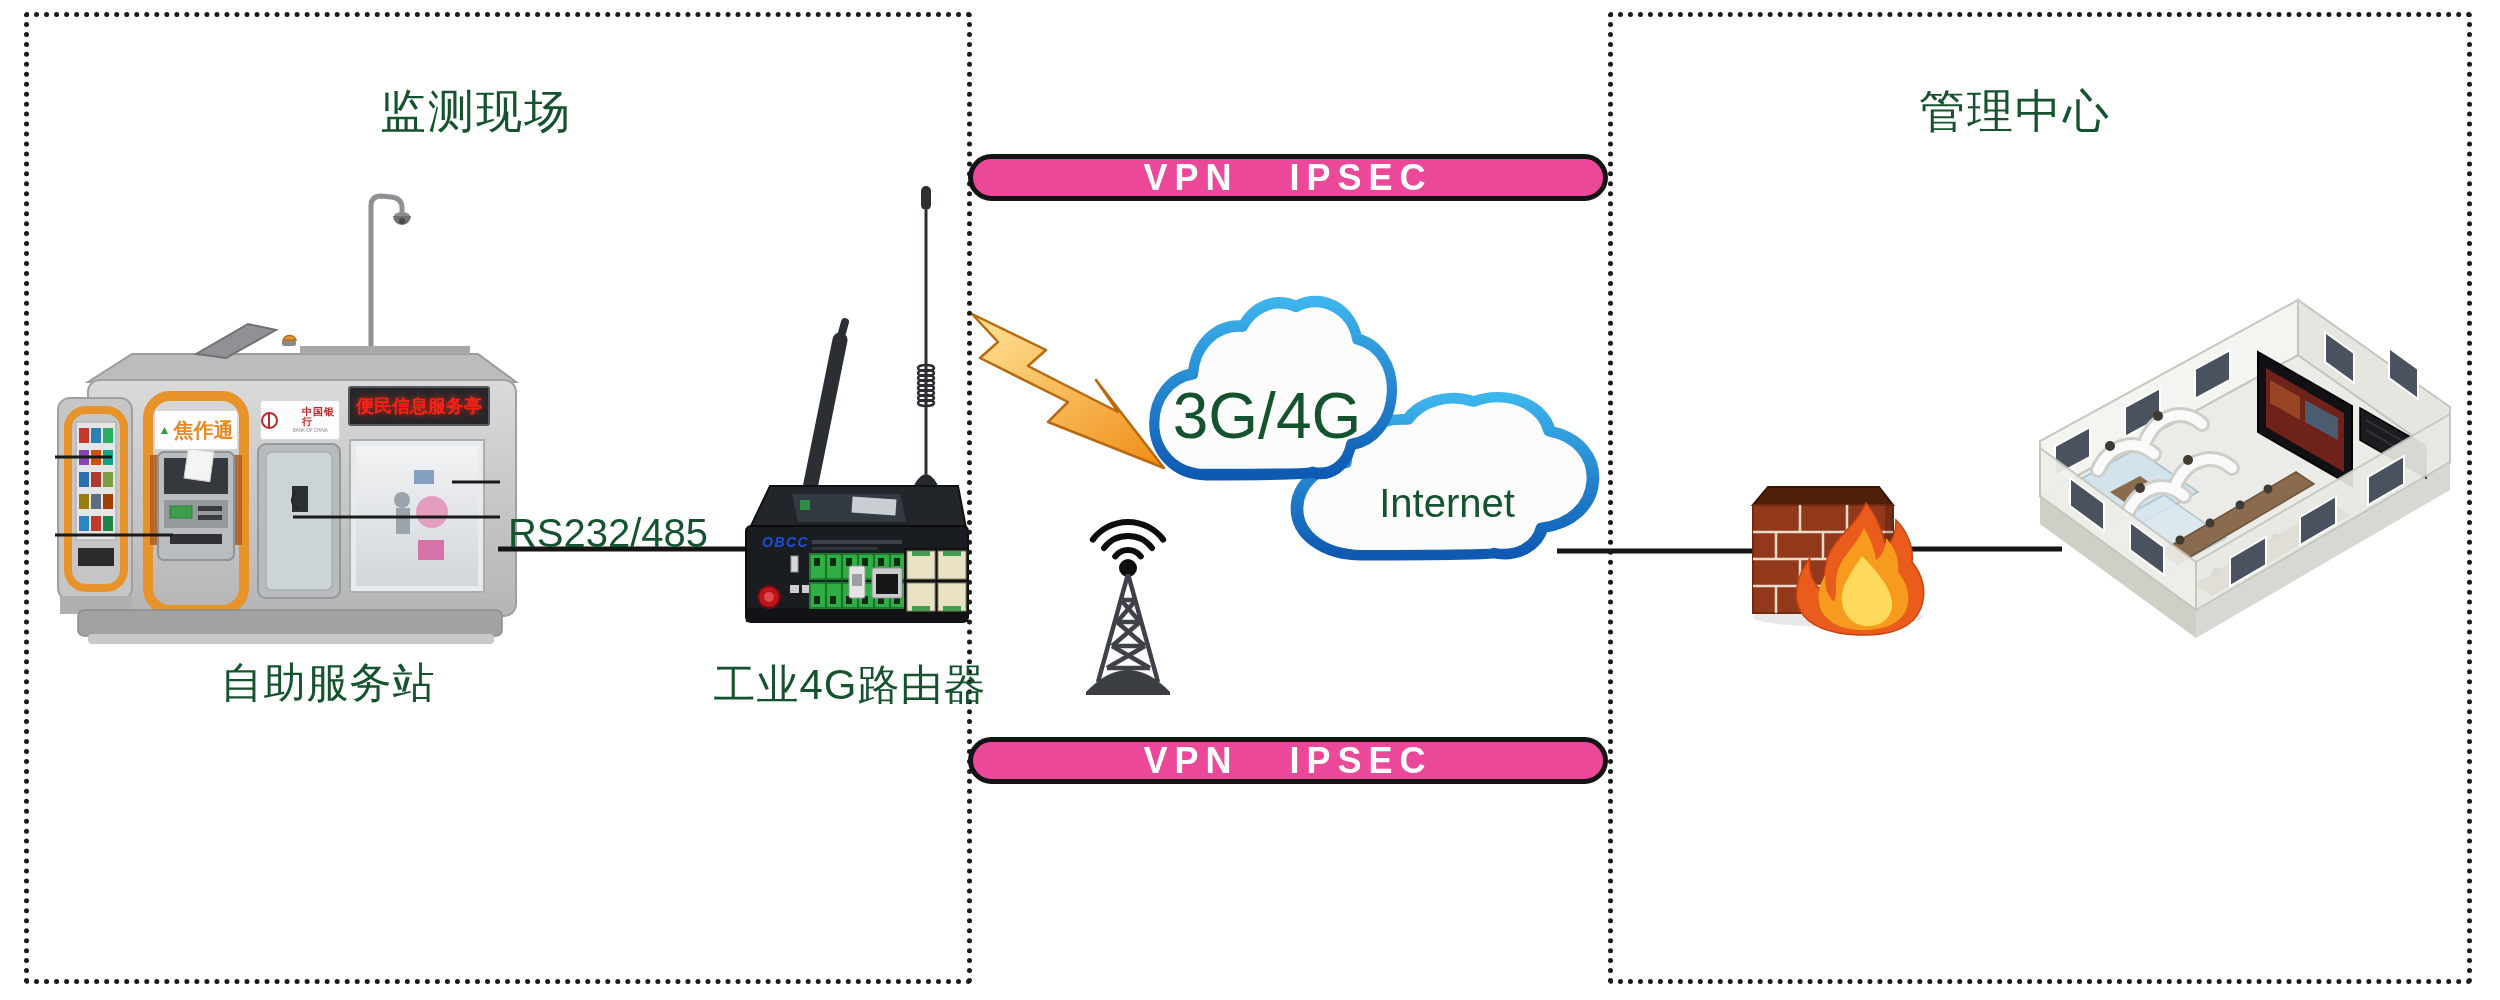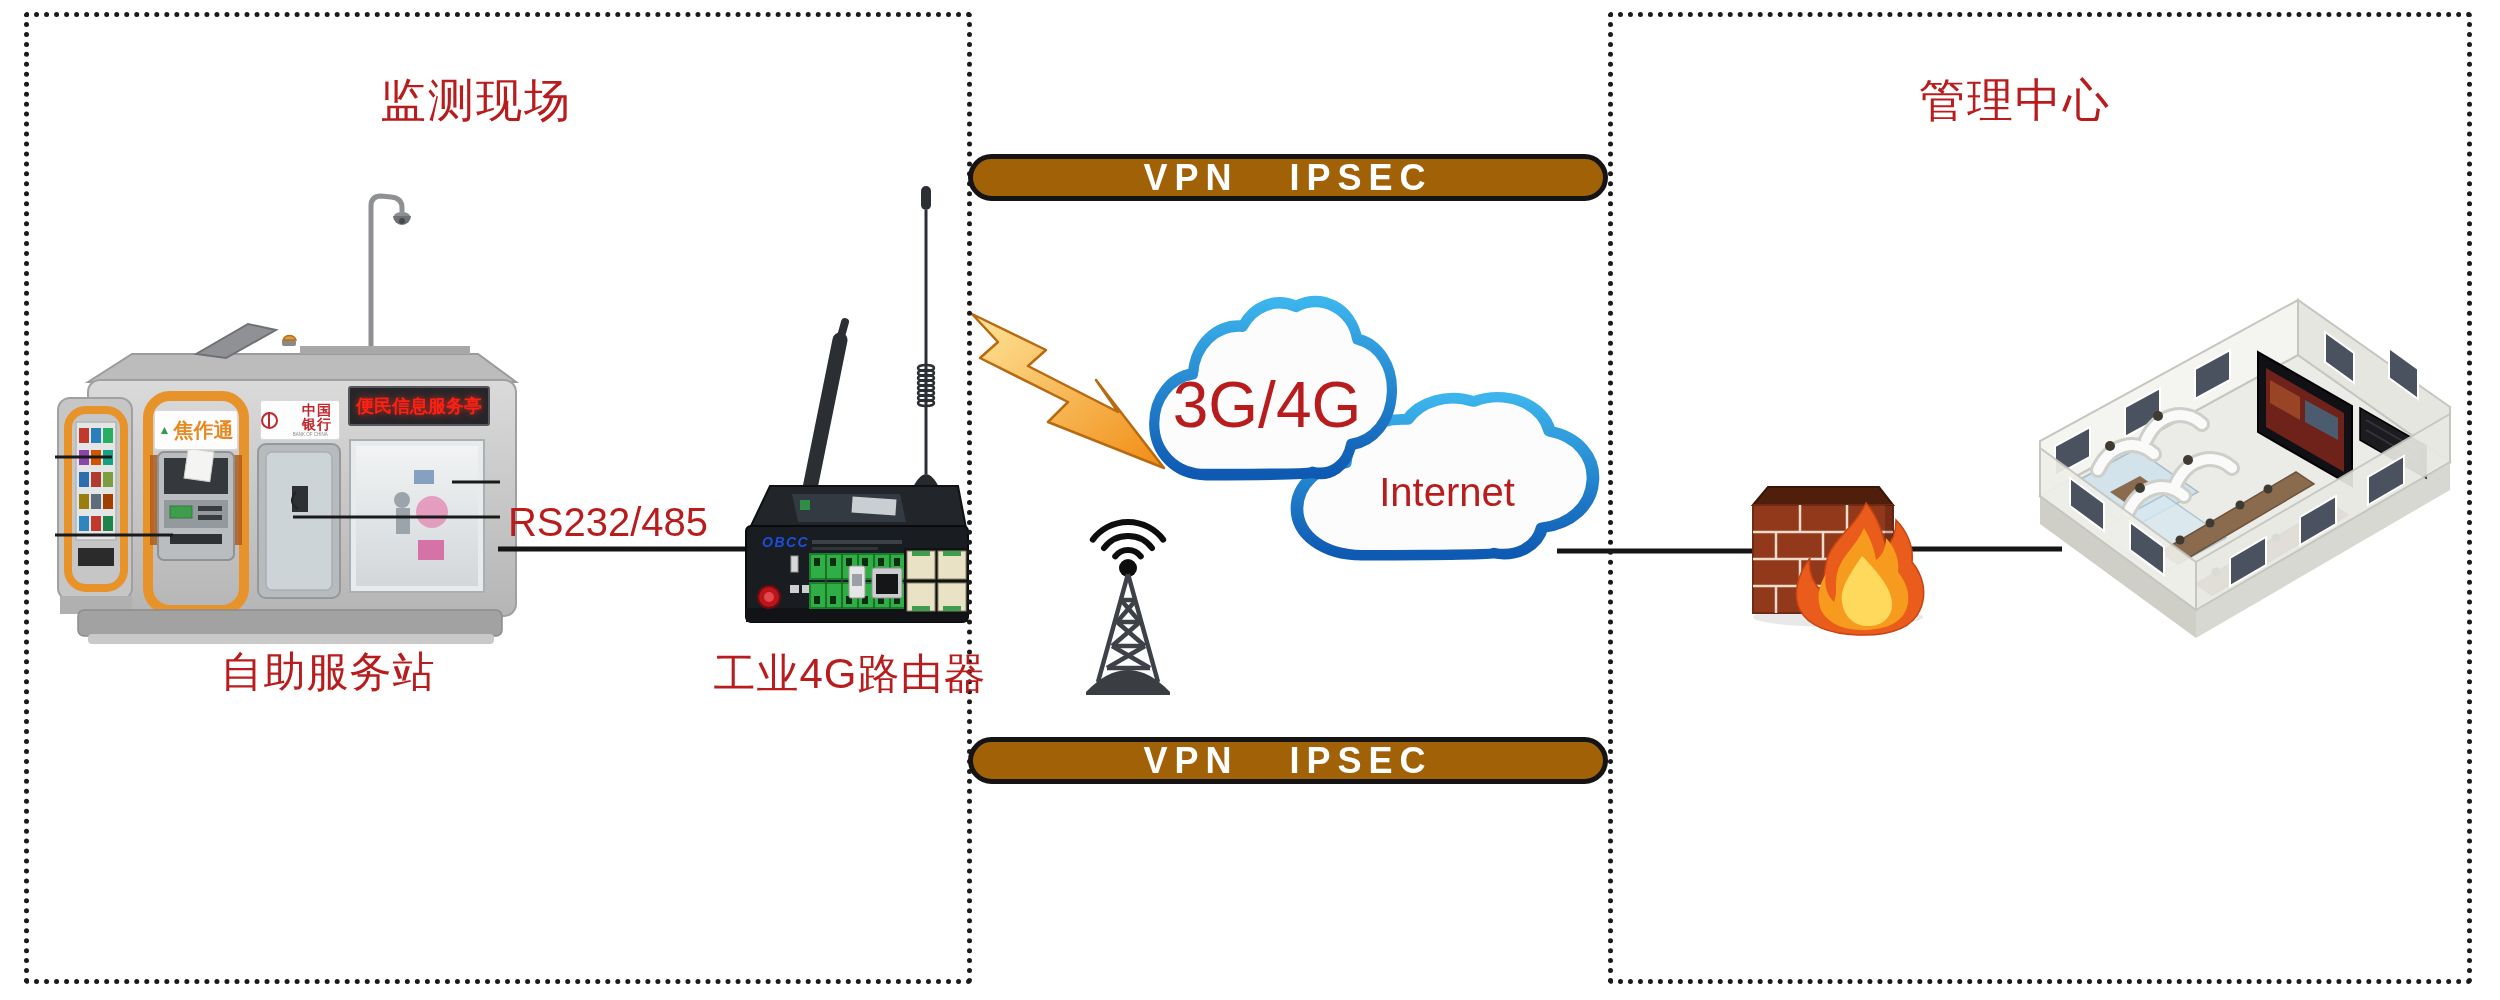--- a/index.html
+++ b/index.html
@@ -2,40 +2,40 @@
 <html><head>
 <meta charset="utf-8">
 <style>
   html,body{margin:0;padding:0;background:#fff;}
   .stage{position:relative;width:2500px;height:1000px;background:#ffffff;overflow:hidden;
          font-family:"Liberation Sans","DejaVu Sans",sans-serif;color:#151515;}
   svg{position:absolute;left:0;top:0;}
   .zone{position:absolute;border:5px dotted #1a1a1a;border-radius:4px;box-sizing:border-box;background:transparent;}
   .zone-left{left:24px;top:12px;width:948px;height:972px;}
   .zone-right{left:1608px;top:12px;width:864px;height:972px;}
-  .lbl{position:absolute;text-align:center;color:#b91c1c;}
+  .lbl{position:absolute;text-align:center;color:#14532d;margin-top:11px;}
   .title{font-size:46px;font-weight:500;letter-spacing:2px;}
   .devlabel{font-size:42px;font-weight:500;letter-spacing:1px;}
   .cloudtext{font-weight:500;}
-  .vpnbar{position:absolute;left:968px;width:640px;height:47px;background:#a16207;
+  .vpnbar{position:absolute;left:968px;width:640px;height:47px;background:#ec4899;
           border:5px solid #141414;border-radius:24px;box-sizing:border-box;
           display:flex;align-items:center;justify-content:center;
           color:#ffffff;font-size:36px;font-weight:600;letter-spacing:7px;white-space:pre;}
   .serial{font-size:40px;font-weight:500;}
   .sign{position:absolute;box-sizing:border-box;display:flex;align-items:center;justify-content:center;}
   .sign-jzt{left:154px;top:410px;width:84px;height:40px;background:#fdfdfd;border:1px solid #d8d8d8;
             border-radius:3px;font-size:20px;font-weight:bold;color:#e8891f;gap:3px;}
   .jzt-logo{color:#2f9e46;font-size:12px;}
   .jzt-logo::before{content:"▲";}
   .sign-boc{left:260px;top:400px;width:80px;height:40px;background:#fdfdfd;border:1px solid #d8d8d8;
             border-radius:3px;gap:4px;}
   .boc-logo{width:13px;height:13px;border:2px solid #c0272d;border-radius:50%;position:relative;flex:0 0 auto;}
   .boc-logo::before{content:"";position:absolute;left:4.5px;top:-2px;width:2px;height:15px;background:#c0272d;}
   .boc-texts{display:flex;flex-direction:column;align-items:center;line-height:1;}
-  .boc-cn{font-size:14px;font-weight:bold;color:#c0272d;letter-spacing:1px;padding-left:20px;}
+  .boc-cn{font-size:10px;font-weight:bold;color:#c0272d;letter-spacing:1px;padding-left:20px;}
   .boc-en{font-size:6px;color:#8a8a8a;transform:scale(.75);white-space:nowrap;}
   .sign-led{left:348px;top:386px;width:142px;height:40px;background:#26262a;border:2px solid #57575c;
             border-radius:3px;color:#ff2015;font-size:18px;font-weight:bold;
             text-shadow:0 0 7px rgba(255,45,20,.85);white-space:nowrap;}
   .brand-obcc{position:absolute;left:762px;top:534px;font-size:14px;font-weight:bold;font-style:italic;
               color:#1d4ed8;letter-spacing:1.5px;}
 </style>
 </head>
 <body>
 

